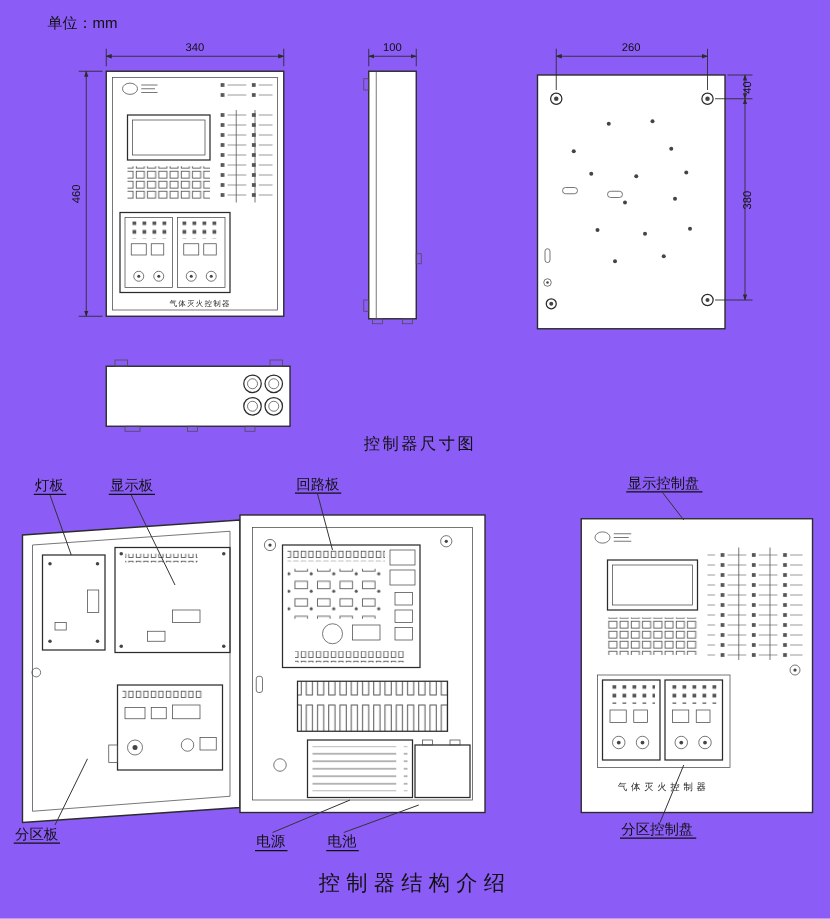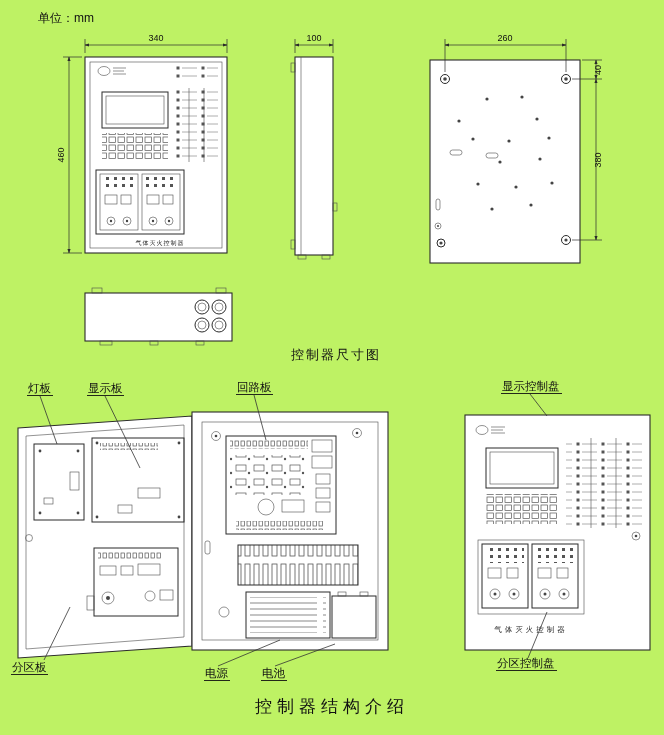--- a/index.html
+++ b/index.html
@@ -1,16 +1,16 @@
 <!DOCTYPE html>
 <html><head>
 <meta charset="utf-8">
 <style>
   html,body{margin:0;padding:0;background:#ffffff;}
-  .page{width:664px;height:735px;background:#bef264;position:relative;overflow:hidden;}
+  .page{width:664px;height:735px;background:#8b5cf6;position:relative;overflow:hidden;}
   svg{display:block;}
   .sw{fill:#ffffff;stroke:#2b2b2b;stroke-width:1.1;}
   .s1{fill:none;stroke:#2b2b2b;stroke-width:1;}
   .s0{fill:none;stroke:#4a4a4a;stroke-width:0.6;}
   .dot{fill:#444;}
   .dim{stroke:#2b2b2b;stroke-width:0.7;fill:none;}
   .ul{stroke:#111;stroke-width:0.9;}
   .ldr{stroke:#333;stroke-width:0.8;}
   .dimtxt{font:9px "Liberation Sans", sans-serif;fill:#111;}
   .lbl{font:11.5px "Liberation Sans", sans-serif;fill:#111;}

